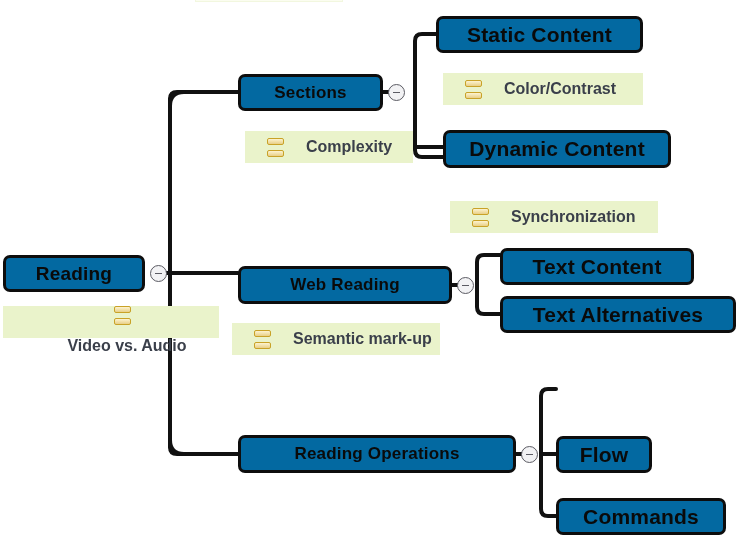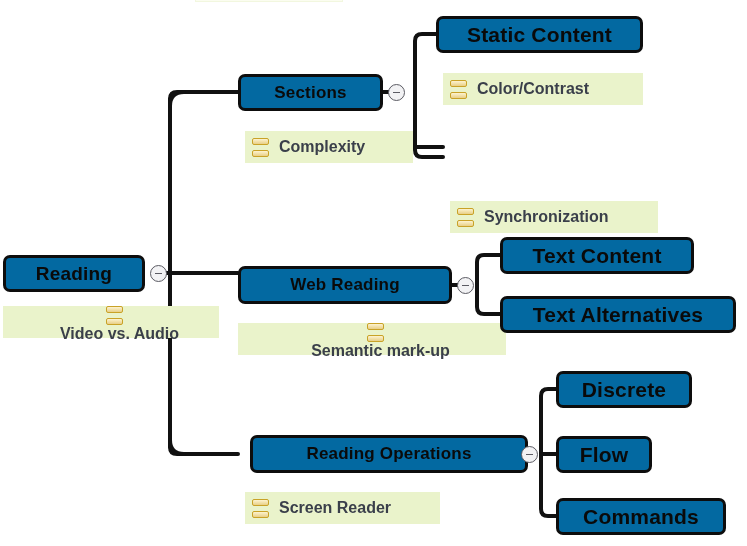--- a/index.html
+++ b/index.html
@@ -46,22 +46,23 @@
   .note {
     position: absolute;
     box-sizing: border-box;
     background: #eaf3cb;
     display: flex;
     align-items: center;
     color: #3a3f4a;
     font-weight: bold;
     font-size: 16px;
     white-space: nowrap;
-    padding-left: 7px;
+    padding-left: 22px;
     z-index: 2;
+    gap: 12px;
   }
   .note .note-label { margin-left: 10px; }
   .note-icon {
     width: 17px;
     height: 19px;
     display: inline-flex;
     flex-direction: column;
     justify-content: space-between;
     flex: 0 0 auto;
   }
@@ -165,62 +166,55 @@
     <span>Static Content</span>
   </div>
   <div class="note" style="left:443px; top:73px; width:200px; height:32px;">
     <span class="note-icon">
         <i></i>
         <i></i>
       </span>
     <span class="note-label">Color/Contrast</span>
   </div>
 
+  <div class="node lvl2" style="left:443px; top:130px; width:228px; height:38px;">
+    <span>Dynamic Content</span>
+  </div>
   <div class="note" style="left:450px; top:201px; width:208px; height:32px;">
     <span class="note-icon">
         <i></i>
         <i></i>
       </span>
     <span class="note-label">Synchronization</span>
   </div>
 
   <div class="node lvl1" style="left:238px; top:266px; width:214px; height:38px;">
     <span>Web Reading</span>
   </div>
   <div class="toggle" style="left:457px; top:277px;"></div>
-  <div class="note" style="left:238px; top:323px; width:268px; height:32px;flex-direction:column;">
+  <div class="note" style="left:232px; top:323px; width:208px; height:32px;">
     <span class="note-icon">
         <i></i>
         <i></i>
       </span>
     <span class="note-label">Semantic mark-up</span>
   </div>
 
-  <div class="node lvl2" style="left:500px; top:237px; width:194px; height:37px;">
+  <div class="node lvl2" style="left:500px; top:248px; width:194px; height:37px;">
     <span>Text Content</span>
   </div>
   <div class="node lvl2" style="left:500px; top:296px; width:236px; height:37px;">
     <span>Text Alternatives</span>
   </div>
 
-  <div class="node lvl1" style="left:250px; top:435px; width:278px; height:38px;">
+  <div class="node lvl1" style="left:238px; top:435px; width:278px; height:38px;">
     <span>Reading Operations</span>
   </div>
   <div class="toggle" style="left:521px; top:446px;"></div>
-  <div class="note" style="left:245px; top:492px; width:195px; height:32px;">
-    <span class="note-icon">
-        <i></i>
-        <i></i>
-      </span>
-    <span class="note-label">Screen Reader</span>
-  </div>
-
-  <div class="node lvl2" style="left:556px; top:371px; width:136px; height:37px;">
-    <span>Discrete</span>
-  </div>
+
   <div class="node lvl2" style="left:556px; top:436px; width:96px; height:37px;">
     <span>Flow</span>
   </div>
   <div class="node lvl2" style="left:556px; top:498px; width:170px; height:37px;">
     <span>Commands</span>
   </div>
 
 </div>
 
 </body></html>

